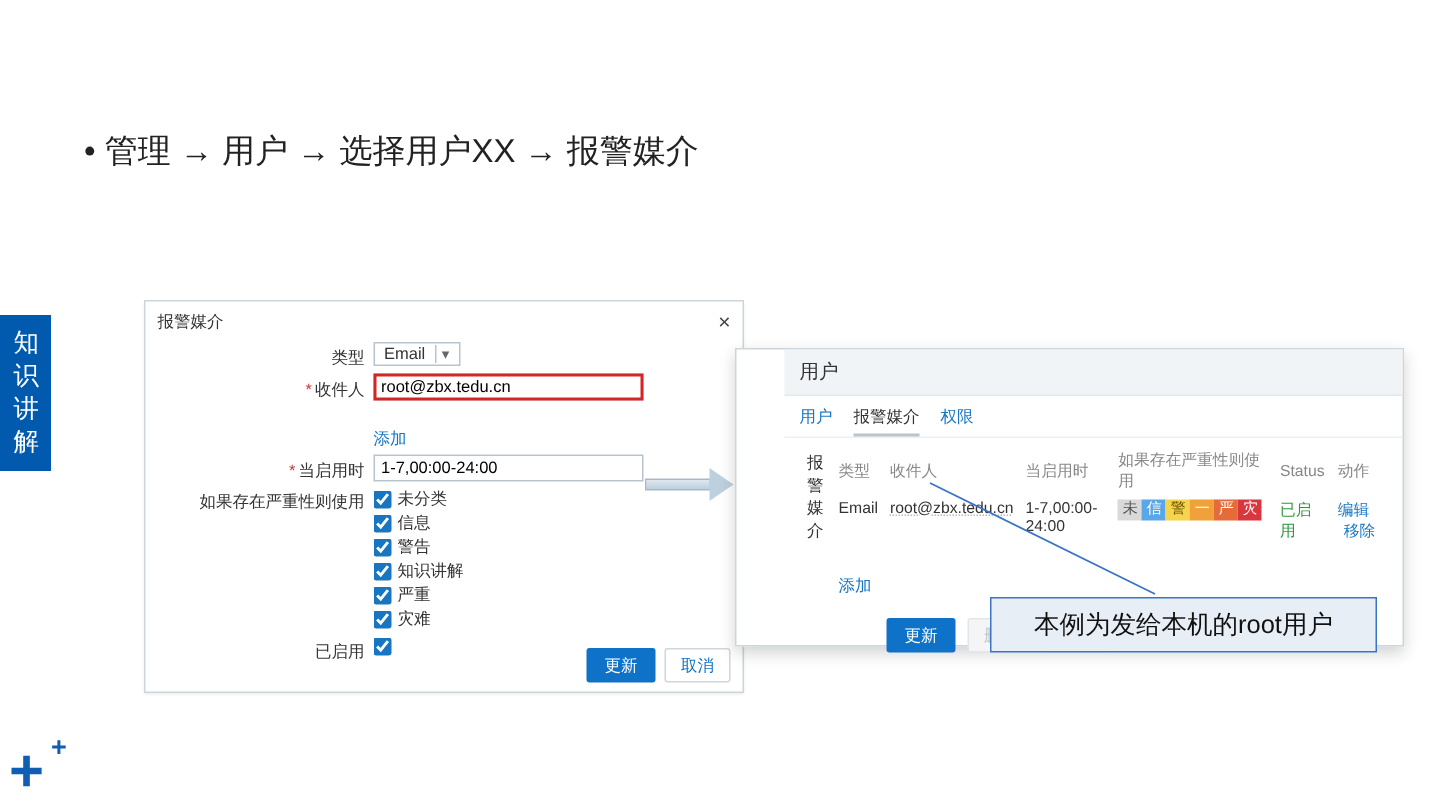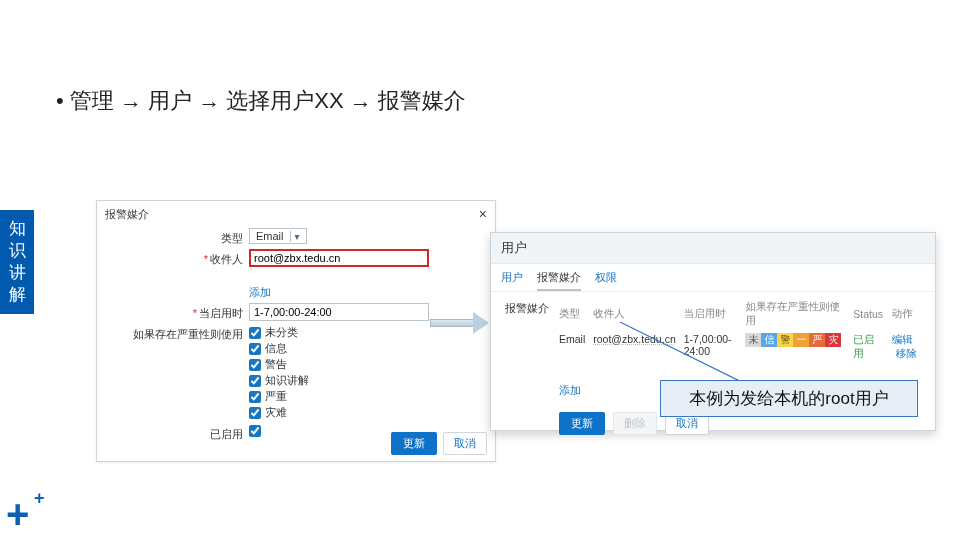--- a/index.html
+++ b/index.html
@@ -36,39 +36,39 @@
   .panel-a .btns { position: absolute; bottom: 6px; right: 8px; display: flex; gap: 6px; }
   .btn-prim { background: #0e72c8; color: #fff; border: none; font-size: 11px; padding: 4px 12px; border-radius: 2px; }
   .btn-sec  { background: #fff; color: #0e72c8; border: 1px solid #cfd7dd; font-size: 11px; padding: 3px 10px; border-radius: 2px; }
 
   
   .arrow { position: absolute; left: 430px; top: 314px; width: 60px; height: 18px; }
   .arrow .bar { position: absolute; left: 0; top: 5px; width: 44px; height: 8px; background: linear-gradient(#dfe7ee, #bcd0df); border: 1px solid #a7b8c7; }
   .arrow .head { position: absolute; left: 43px; top: -2px; width: 0; height: 0; border-left: 16px solid #bcd0df; border-top: 11px solid transparent; border-bottom: 11px solid transparent; }
 
   
-  .panel-b { position: absolute; left: 490px; top: 232px; width: 446px; height: 199px; border: 1px solid #cbd5db; background: #fff; box-shadow: 0 4px 10px rgba(0,0,0,.18); font-size: 11px; color: #333; }
+  .panel-b { position: absolute; left: 490px; top: 232px; width: 446px; height: 199px; border: 1px solid #cbd5db; background: #fff; box-shadow: 0 4px 10px rgba(0,0,0,.18); font-size: 11px; color: #333; padding-left: 32px; }
   .panel-b .titlebar { background: #f1f4f6; padding: 6px 10px; font-size: 13px; color: #333; border-bottom: 1px solid #e3e8ec; }
   .panel-b .tabs { display: flex; gap: 14px; padding: 6px 10px 0; font-size: 11px; color: #1676c2; border-bottom: 1px solid #eceff1; }
   .panel-b .tabs span { padding-bottom: 4px; cursor: pointer; }
   .panel-b .tabs .active { border-bottom: 2px solid #bcc4ca; color: #333; }
   .panel-b .tbl { display: flex; align-items: flex-start; padding: 8px 10px 4px; }
   .panel-b .side-label { width: 56px; text-align: right; padding-right: 6px; color: #333; padding-top: 1px; }
   .panel-b table { border-collapse: collapse; font-size: 10.5px; width: 370px; }
   .panel-b th { color: #888; font-weight: normal; text-align: left; padding: 0 4px 3px; }
   .panel-b td { padding: 2px 4px; vertical-align: top; }
   .sev-chips { display: flex; }
   .sev-chips span { display: inline-block; width: 16px; height: 14px; font-size: 10px; line-height: 14px; text-align: center; color: #fff; }
   .panel-b .actions-row { padding: 8px 10px 0 68px; display: flex; gap: 8px; }
   .btn-dis { background: #f3f5f6; color: #c0c5c9; border: 1px solid #e3e6e8; font-size: 11px; padding: 3px 10px; border-radius: 2px; }
 
   
   .callout-line { position: absolute; left: 650px; top: 332px; width: 140px; height: 70px; }
   .callout-line svg { overflow: visible; }
-  .callout { position: absolute; left: 660px; top: 380px; width: 258px; padding: 6px 8px; border: 1px solid #3a74c4; background: #e8eef6; font-size: 17px; color: #111; text-align: center; }
+  .callout { position: absolute; left: 660px; top: 398px; width: 258px; padding: 6px 8px; border: 1px solid #3a74c4; background: #e8eef6; font-size: 17px; color: #111; text-align: center; }
 
   
   .pluses { position: absolute; left: 6px; bottom: 6px; }
   .pluses .b { color: #0e5fb4; font-size: 40px; font-weight: 900; line-height: 1; }
   .pluses .s { color: #0e5fb4; font-size: 18px; font-weight: 900; position: absolute; left: 28px; top: -6px; }
 </style>
 </head>
 <body>
 <div class="slide">
 

